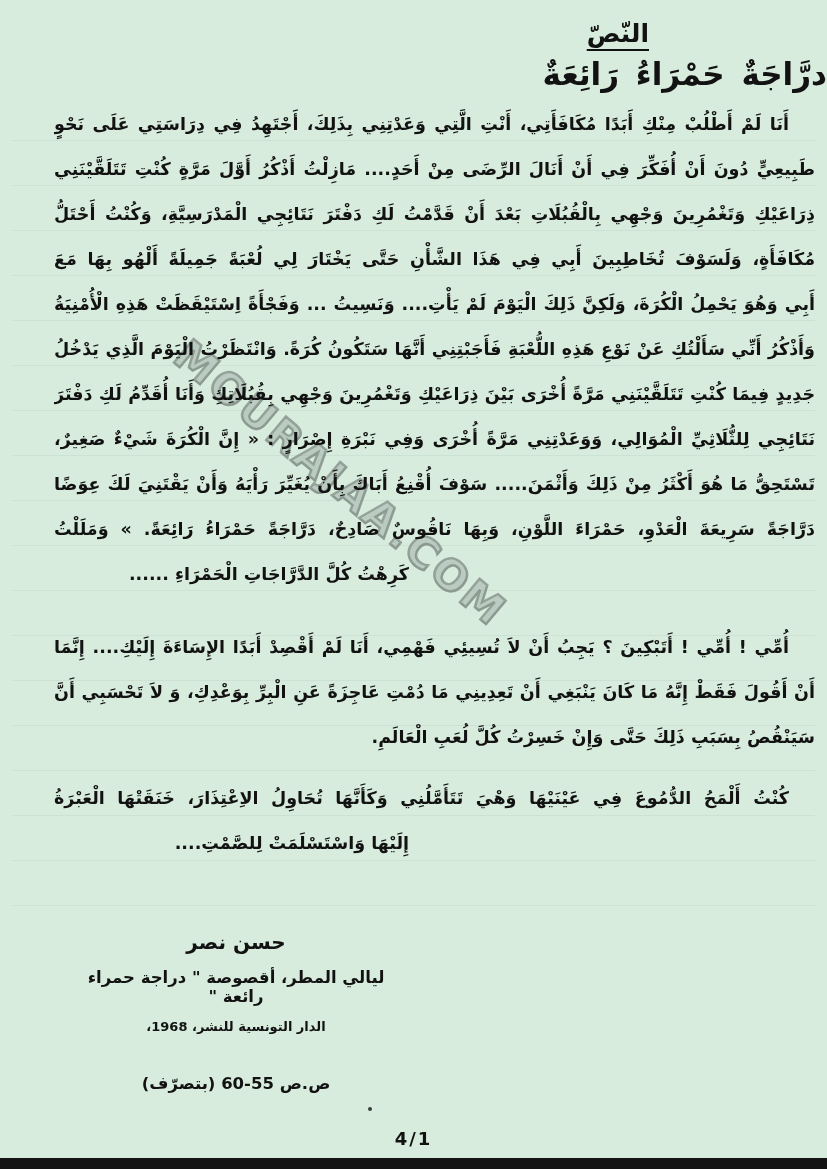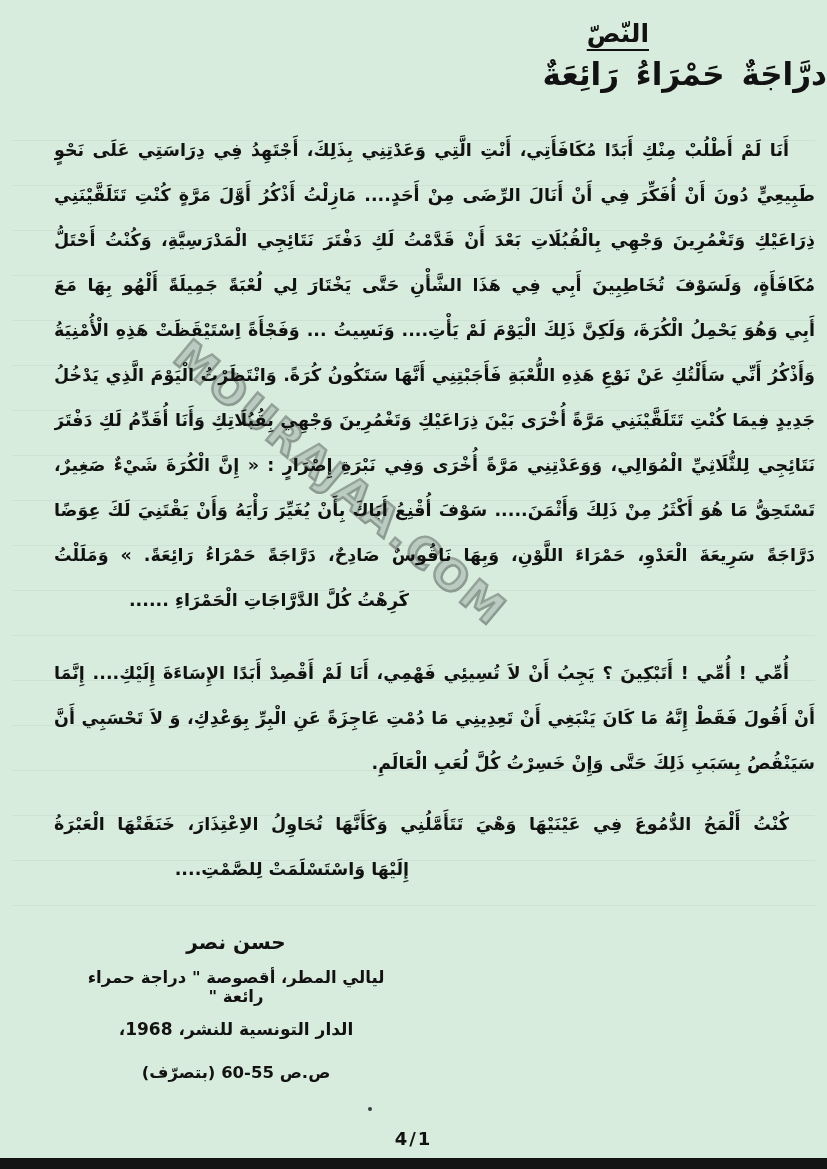--- a/index.html
+++ b/index.html
@@ -39,21 +39,21 @@
     left: 0; right: 0;
     text-align: right;
     padding-left: 33px;
     font-size: 31px;
     font-weight: bold;
     word-spacing: 6px;
     direction: rtl;
   }
   .body-text {
     position: absolute;
-    top: 128px;
+    top: 102px;
     left: 12px;
     right: 12px;
     direction: rtl;
     font-size: 17.5px;
     font-weight: bold;
     margin-left: 42px;
   }
   .paragraph { margin: 0; }
   .paragraph.p2 { margin-top: 28px; }
   .paragraph.p3 { margin-top: 16px; }
@@ -88,21 +88,21 @@
     position: absolute;
     top: 930px;
     left: 80px;
     width: 312px;
     text-align: center;
     direction: rtl;
     font-weight: bold;
   }
   .attribution .author   { font-size: 20px; margin-bottom: 14px; }
   .attribution .source   { font-size: 16.5px; margin-bottom: 13px; }
-  .attribution .publisher{ font-size: 17px; margin-bottom: 24px; }
+  .attribution .publisher{ font-size: 13px; margin-bottom: 40px; }
   .attribution .pages    { font-size: 16.5px; }
   .footer-dot {
     position: absolute;
     left: 368px; top: 1107px;
     width: 4px; height: 4px;
     background: #3a3f3c;
     border-radius: 50%;
   }
   .page-number {
     position: absolute;

